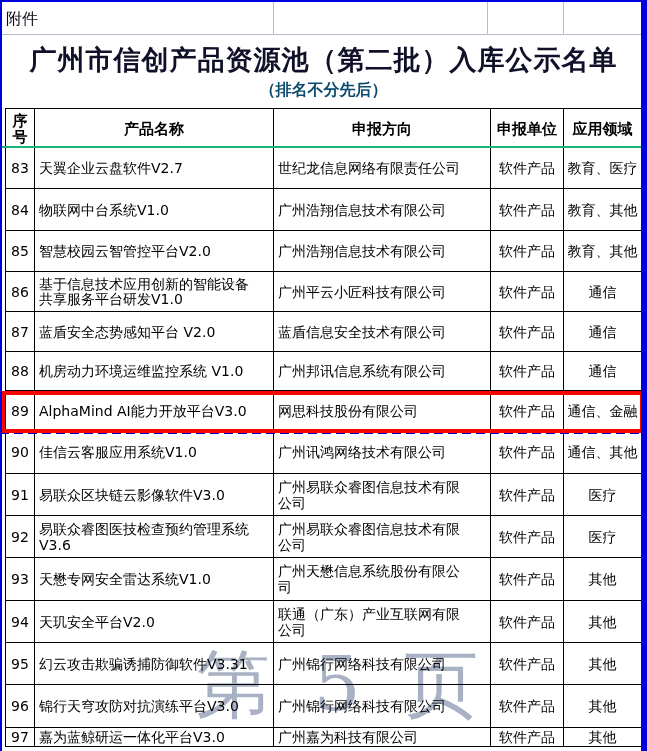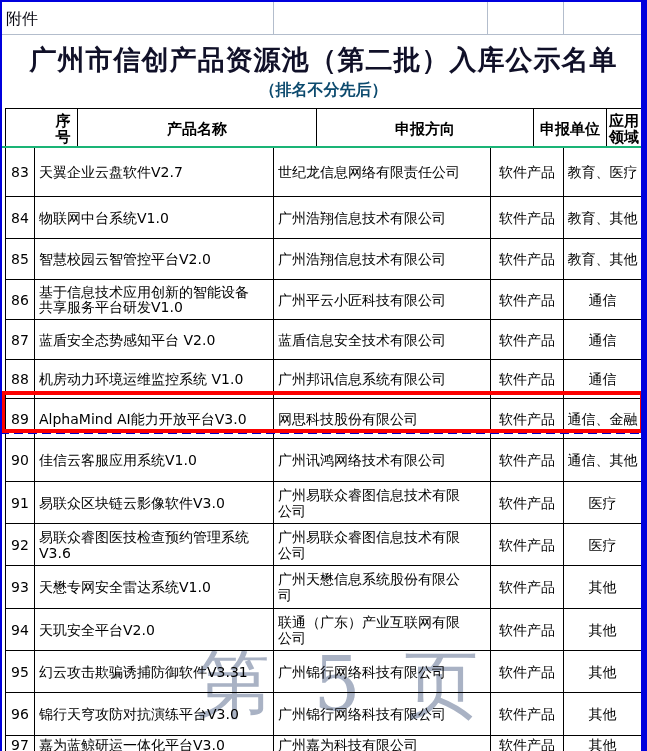--- a/index.html
+++ b/index.html
@@ -29,21 +29,21 @@
   .watermark{position:absolute;left:196px;top:645px;z-index:1;
     font-family:"DejaVu Serif","Liberation Serif",serif;
     font-size:74px;line-height:78px;letter-spacing:10px;color:#a9b2c4;}
 
   
   .tbl{position:absolute;left:5px;top:108px;width:637px;z-index:2;
     border-top:1px solid #000;border-left:1px solid #000;border-right:1px solid #000;
     box-sizing:border-box;background:transparent;}
   .tr{display:grid;grid-template-columns:29px 239px 217px 73px auto;
     box-sizing:border-box;border-bottom:1px solid #000;}
-  .tr.hdr{border-bottom:none;height:39px;margin-left:43px;}
+  .tr.hdr{border-bottom:none;height:39px;}
   .td{box-sizing:border-box;border-right:1px solid #000;display:flex;align-items:center;
     font-size:14px;line-height:16px;overflow:hidden;}
   .td:last-child{border-right:none;}
   .td.center{justify-content:center;text-align:center;}
   .td.left{justify-content:flex-start;text-align:left;padding:0 19px 0 4px;}
   .hdr .td{font-weight:bold;font-size:15px;justify-content:center;}
 
   
   .green-rule{position:absolute;left:0;top:146px;width:647px;height:2px;background:#1ab476;z-index:4;}
   
@@ -71,21 +71,21 @@
 
   <div class="tbl">
     <div class="tr hdr">
       <div class="td center">序号</div>
       <div class="td center">产品名称</div>
       <div class="td center">申报方向</div>
       <div class="td center">申报单位</div>
       <div class="td center">应用领域</div>
     </div>
 
-    <div class="tr" style="height:49px">
+    <div class="tr" style="height:41px">
       <div class="td center">83</div>
       <div class="td left">天翼企业云盘软件V2.7</div>
       <div class="td left">世纪龙信息网络有限责任公司</div>
       <div class="td center">软件产品</div>
       <div class="td center">教育、医疗</div>
     </div>
     <div class="tr" style="height:42px">
       <div class="td center">84</div>
       <div class="td left">物联网中台系统V1.0</div>
       <div class="td left">广州浩翔信息技术有限公司</div>

